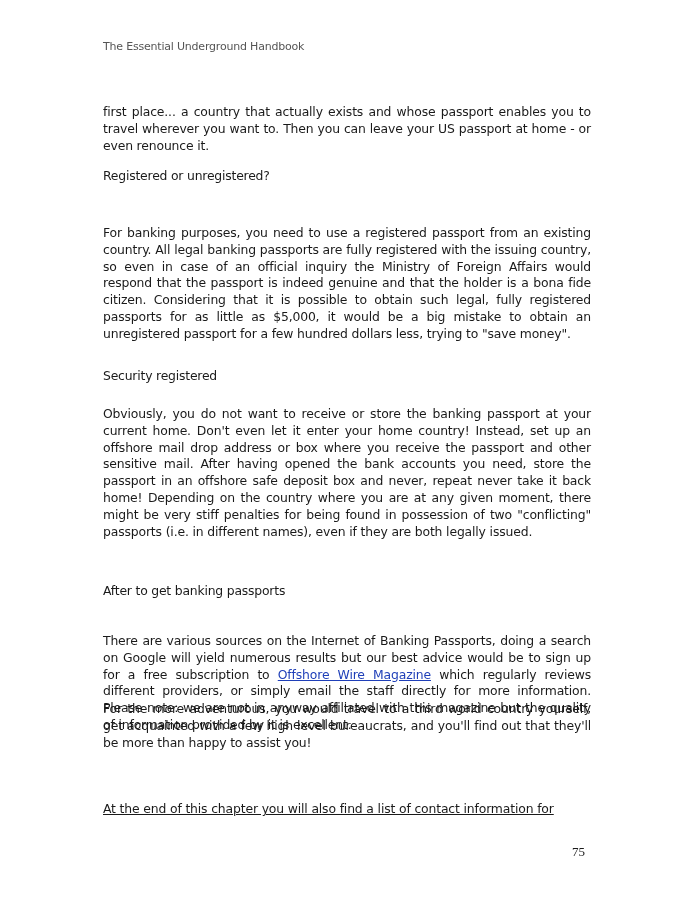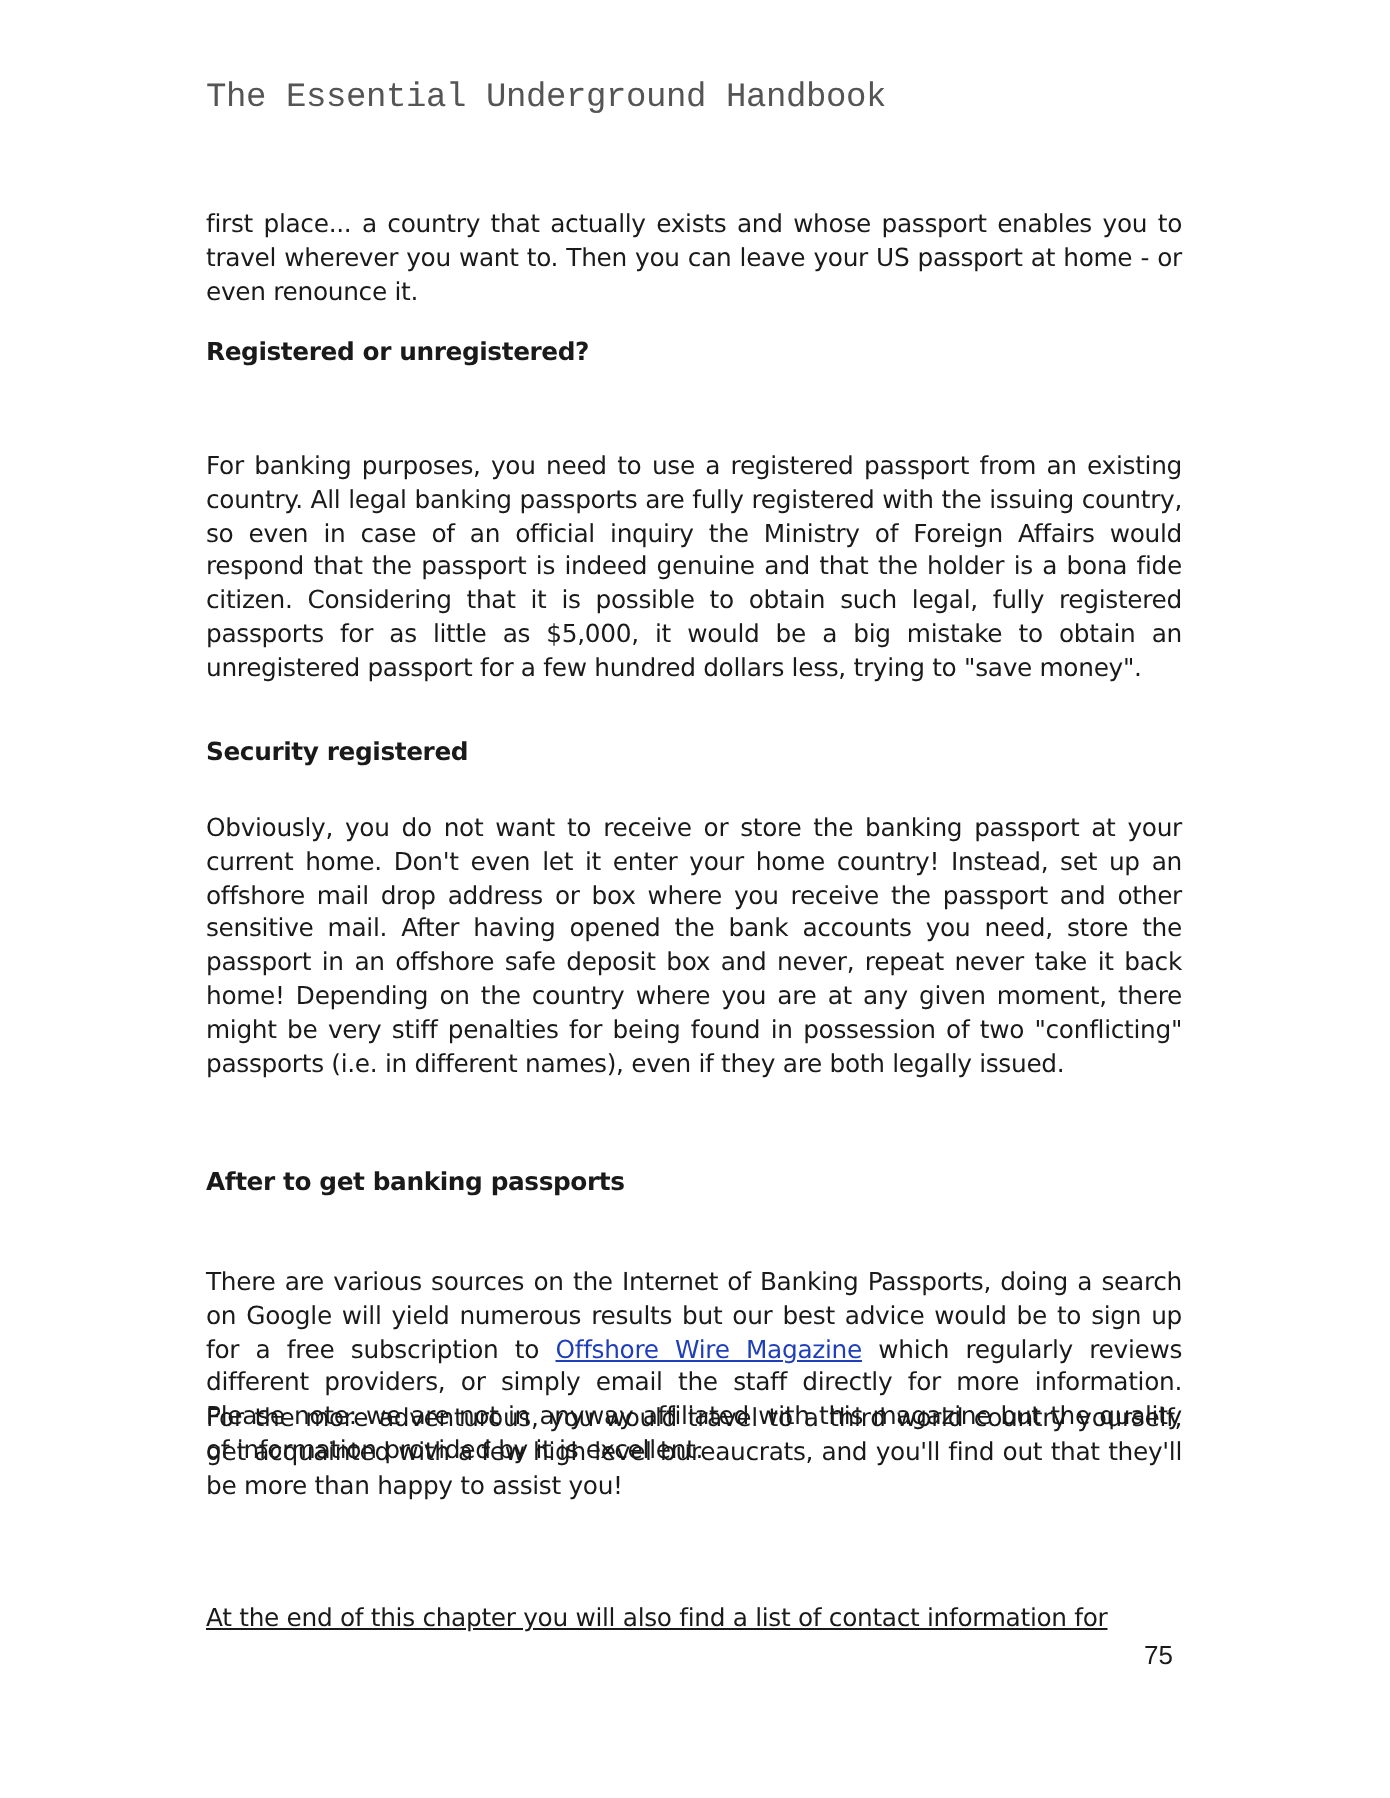--- a/index.html
+++ b/index.html
@@ -12,55 +12,54 @@
       height: 899px;
       position: relative;
       overflow: hidden;
       font-family: "DejaVu Sans", sans-serif;
       color: #1a1a1a;
     }
     .page-header {
       position: absolute;
       left: 103px;
       top: 40px;
-      font-size: 17px;
+      font-size: 11px;
       color: #555555;
       letter-spacing: -0.2px;
-      font-family: Liberation Mono, monospace;
     }
     .content {
       position: absolute;
       left: 103px;
       width: 488px;
       font-size: 12.4px;
       line-height: 16.8px;
       text-align: justify;
       letter-spacing: -0.15px;
       word-spacing: 0px;
     }
     .content p {
       margin: 0;
     }
     .heading {
       position: absolute;
       left: 103px;
       font-size: 12.4px;
-      font-weight: bold;
+      font-weight: normal;
       letter-spacing: -0.2px;
       text-align: center;
     }
     a.link {
       color: #1f3fb8;
       text-decoration: underline;
     }
     .page-number {
       position: absolute;
       left: 572px;
-      top: 820px;
-      font-family: Liberation Sans, sans-serif;
+      top: 844px;
+      font-family: Liberation Serif, serif;
       font-size: 13px;
       color: #1a1a1a;
       text-align: right;
     }
   </style>
 </head>
 <body>
 
 <div>
 

